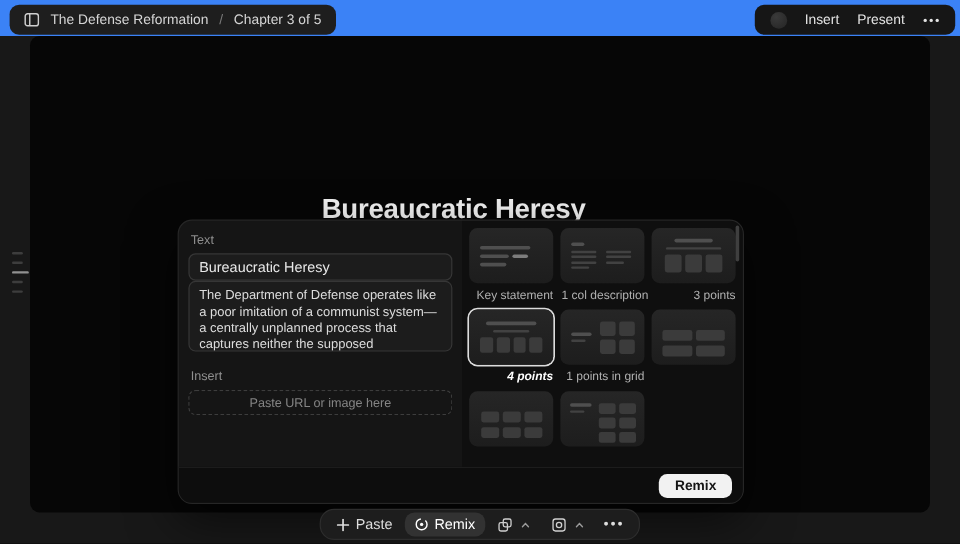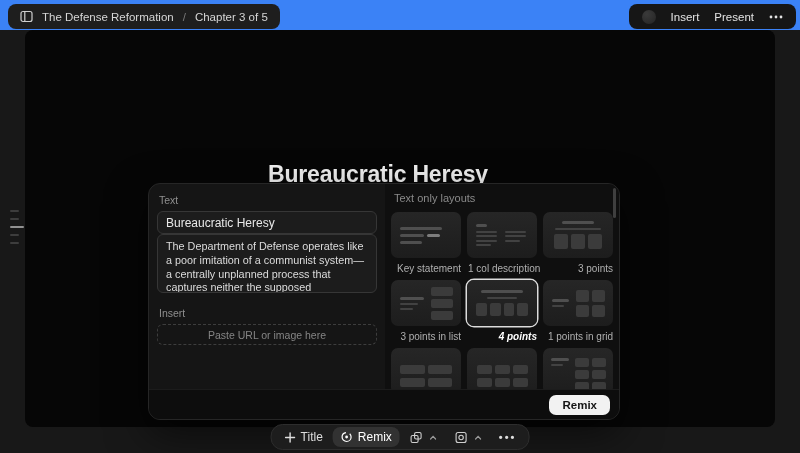--- a/index.html
+++ b/index.html
@@ -183,21 +183,20 @@
 
     <div class="form-col">
       <div class="field-label">Text</div>
       <input class="text-input" type="text" value="Bureaucratic Heresy" style="">
       <textarea class="desc-area" style="">The Department of Defense operates like a poor imitation of a communist system—a centrally unplanned process that captures neither the supposed advantages of a planned economy nor the superior benefits of a free market. This approach, deeply embedded in defense</textarea>
       <div class="field-label mt">Insert</div>
       <input class="media-input" type="text" placeholder="Paste URL or image here" style="">
     </div>
 
     <div class="layouts-col">
-      <div class="layouts-header">Text only layouts</div>
       <div class="layout-grid">
 
         <div class="layout-card">
           <div class="thumb">
             <div class="b" style="width:42px"></div>
             <div class="trow">
               <div class="b" style="width:24px"></div>
               <div class="b bl" style="width:13px"></div>
             </div>
             <div class="b" style="width:22px"></div>
@@ -231,35 +230,20 @@
             <div class="b2 center" style="width:46px"></div>
             <div class="trow jc">
               <div class="sq" style="width:14px;height:15px"></div>
               <div class="sq" style="width:14px;height:15px"></div>
               <div class="sq" style="width:14px;height:15px"></div>
             </div>
           </div>
           <div class="thumb-label">3 points</div>
         </div>
 
-        <div class="layout-card">
-          <div class="thumb" style="flex-direction:row;gap:7px;align-items:center">
-            <div class="tcol">
-              <div class="b" style="width:24px"></div>
-              <div class="b2" style="width:18px"></div>
-              <div class="b2" style="width:13px"></div>
-            </div>
-            <div class="tcol" style="margin-left:auto">
-              <div class="sq" style="width:22px;height:9px"></div>
-              <div class="sq" style="width:22px;height:9px"></div>
-              <div class="sq" style="width:22px;height:9px"></div>
-            </div>
-          </div>
-          <div class="thumb-label">3 points in list</div>
-        </div>
 
         <div class="layout-card selected">
           <div class="thumb">
             <div class="b center" style="width:42px"></div>
             <div class="b2 center" style="width:30px"></div>
             <div class="trow jc">
               <div class="sq" style="width:11px;height:13px"></div>
               <div class="sq" style="width:11px;height:13px"></div>
               <div class="sq" style="width:11px;height:13px"></div>
               <div class="sq" style="width:11px;height:13px"></div>
@@ -357,21 +341,21 @@
 </div>
 
 <div class="toolbar">
   <div class="tb-btn">
     <span style="display:flex">
       <svg width="11" height="11" viewBox="0 0 11 11" stroke="#dedede" stroke-width="1.4" stroke-linecap="round">
         <line x1="5.5" y1="1" x2="5.5" y2="10"></line>
           <line x1="1" y1="5.5" x2="10" y2="5.5"></line>
       </svg>
     </span>
-    <span>Title</span>
+    <span>Paste</span>
   </div>
   <div class="tb-btn active">
     <span style="display:flex">
       <svg width="12" height="12" viewBox="0 0 12 12" fill="none">
         <circle cx="6" cy="6" r="4.5" stroke="#ffffff" stroke-width="1.2" stroke-dasharray="20 4"></circle>
         <circle cx="6" cy="6" r="1.4" fill="#ffffff"></circle>
       </svg>
     </span>
     <span>Remix</span>
   </div>

